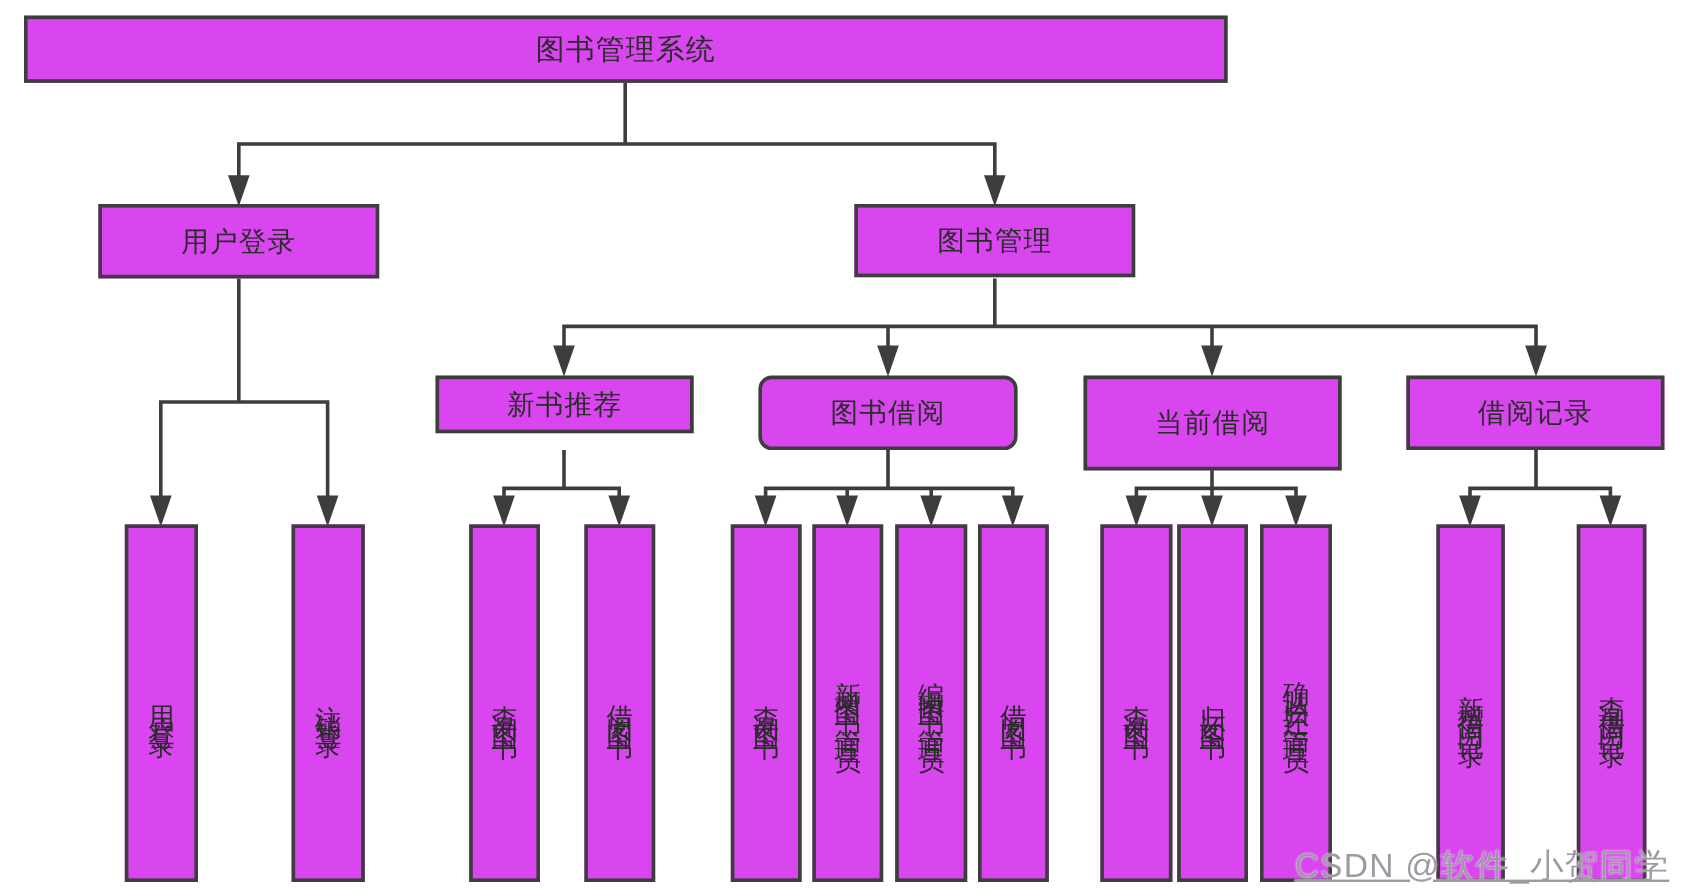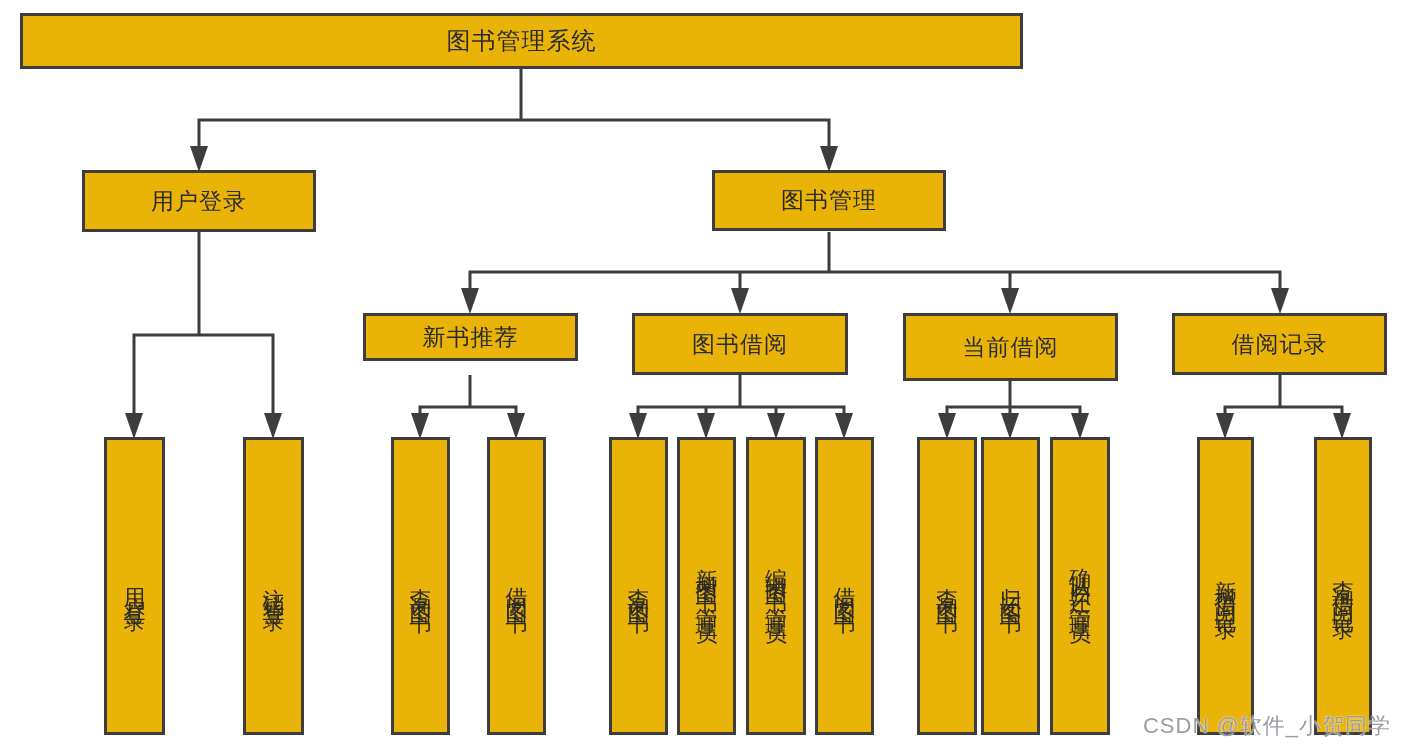--- a/index.html
+++ b/index.html
@@ -16,45 +16,46 @@
     background:var(--bg);
     overflow:hidden;
   }
   .wires{position:absolute;left:0;top:0;width:1405px;height:747px;}
   .wires path{stroke:var(--line);stroke-width:3;fill:none;}
   .wires polygon{fill:var(--line);stroke:none;}
   .box{
     position:absolute;
     box-sizing:border-box;
     border:3px solid var(--line);
-    background:#eab308;
+    background:#d946ef;
     display:flex;
     align-items:center;
     justify-content:center;
     color:var(--text);
   }
   .h-label{font-size:23px;letter-spacing:1px;white-space:nowrap;}
   .root .h-label{font-size:24px;}
   .leaf .v-label{
     writing-mode:vertical-rl;
     text-orientation:mixed;
     font-size:22px;
     letter-spacing:8px;
     line-height:1;
     white-space:nowrap;
   }
   .watermark{
     position:absolute;
     right:14px;
     bottom:6px;
-    font-size:22px;
+    font-size:28px;
     color:var(--wm);
     text-shadow:0 0 2px #ffffff;
     letter-spacing:1px;
     white-space:nowrap;
+    text-decoration:underline;
   }
 </style>
 </head>
 <body>
 
 <div class="canvas">
 
   <svg class="wires" viewBox="0 0 1405 747" xmlns="http://www.w3.org/2000/svg">
 
     <g>
@@ -112,24 +113,24 @@
   <div class="box" style="left:82px;top:170px;width:234px;height:62px;">
     <span class="h-label">用户登录</span>
   </div>
   <div class="box" style="left:712px;top:170px;width:234px;height:61px;">
     <span class="h-label">图书管理</span>
   </div>
 
   <div class="box" style="left:363px;top:313px;width:215px;height:48px;">
     <span class="h-label">新书推荐</span>
   </div>
-  <div class="box" style="left:632px;top:313px;width:216px;height:62px;">
+  <div class="box" style="left:632px;top:313px;width:216px;height:62px;border-radius:11px;">
     <span class="h-label">图书借阅</span>
   </div>
-  <div class="box" style="left:903px;top:313px;width:215px;height:68px;">
+  <div class="box" style="left:903px;top:313px;width:215px;height:79px;">
     <span class="h-label">当前借阅</span>
   </div>
   <div class="box" style="left:1172px;top:313px;width:215px;height:62px;">
     <span class="h-label">借阅记录</span>
   </div>
 
   <div class="box leaf" style="left:104px;top:437px;width:61px;height:298px;">
     <span class="v-label">用户登录</span>
   </div>
   <div class="box leaf" style="left:243px;top:437px;width:61px;height:298px;">

